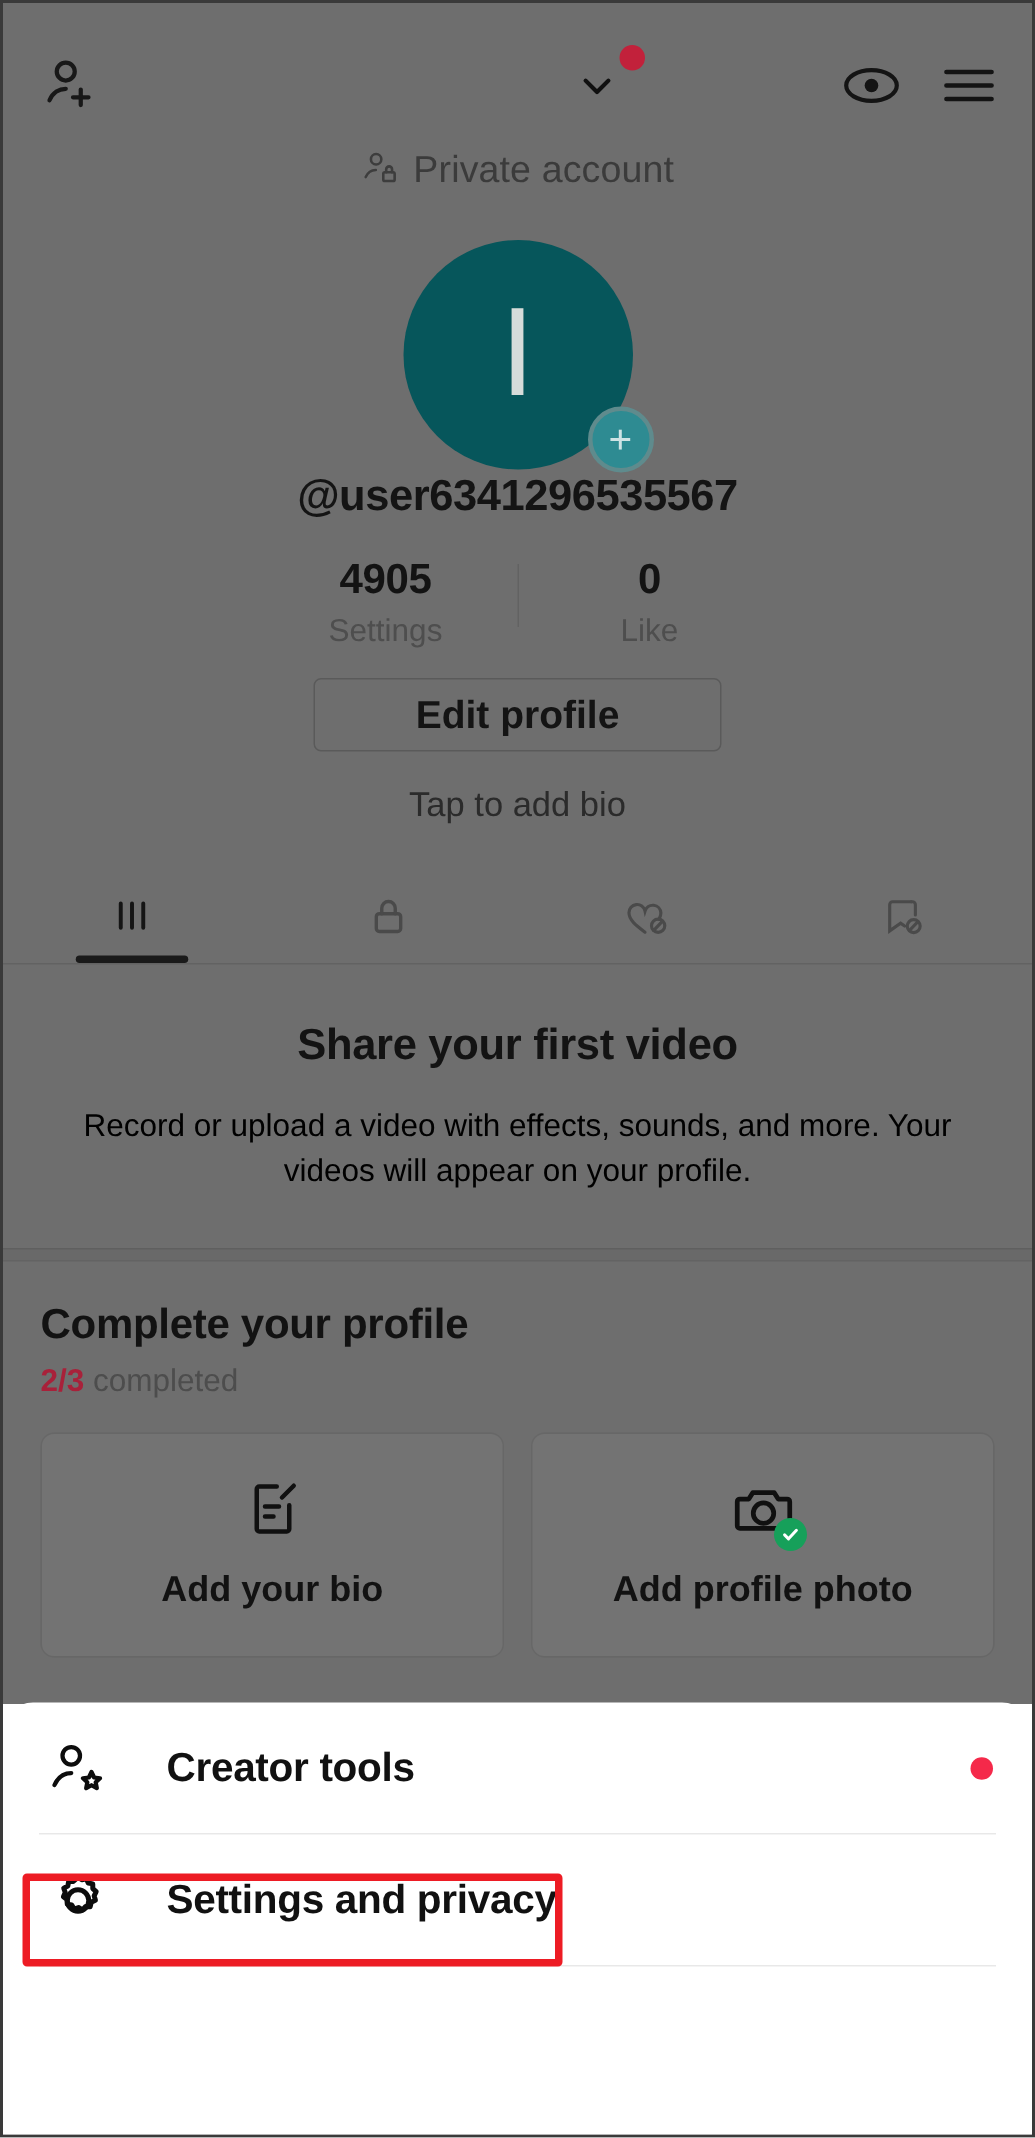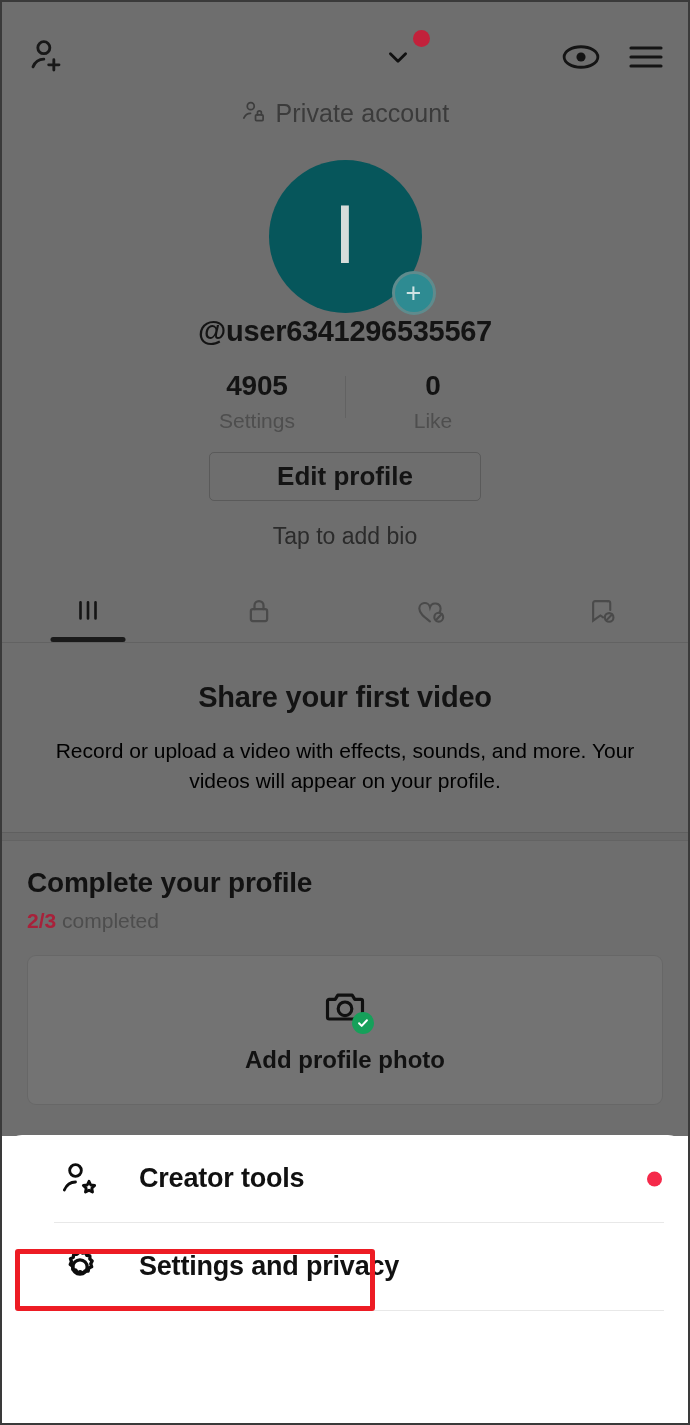--- a/index.html
+++ b/index.html
@@ -297,21 +297,20 @@
   #bottom-sheet {
     position: absolute;
     left: 0;
     top: 1133px;
     width: 686px;
     height: 288px;
     background: #ffffff;
     border-radius: 20px 20px 0 0;
     overflow: hidden;
     z-index: 5;
-    padding-left: 28px;
   }
   .sheet-row {
     position: relative;
     height: 87px;
     display: flex;
     align-items: center;
     padding-left: 24px;
     cursor: pointer;
   }
   .sheet-row-icon {
@@ -483,20 +482,30 @@
     <div id="section-divider"></div>
 
     <div id="complete-section">
       <div id="complete-title">Complete your profile</div>
       <div id="complete-progress">
         <span class="frac">2/3</span><span> completed</span>
       </div>
 
       <div id="complete-cards">
 
+        <div class="complete-card">
+          <div class="card-icon">
+            <svg width="40" height="40" viewBox="0 0 24 24" fill="none" stroke="#101010" stroke-width="1.8" stroke-linecap="round" stroke-linejoin="round">
+              <path d="M18.5 10.5V20a1 1 0 0 1-1 1h-11a1 1 0 0 1-1-1V4a1 1 0 0 1 1-1h7"></path>
+              <path d="M8.8 11h5.6M8.8 15h3.4"></path>
+              <path d="M15.6 7.4 20.3 2.7"></path>
+            </svg>
+          </div>
+          <div class="card-label">Add your bio</div>
+        </div>
 
         <div class="complete-card">
           <div class="card-icon">
             <svg width="42" height="40" viewBox="0 0 24 22" fill="none" stroke="#101010" stroke-width="1.8" stroke-linecap="round" stroke-linejoin="round">
               <path d="M3 7.2h3.4l1.5-2.4h8.2l1.5 2.4H21a1 1 0 0 1 1 1v9.2a1 1 0 0 1-1 1H3a1 1 0 0 1-1-1V8.2a1 1 0 0 1 1-1z"></path>
               <circle cx="12" cy="12.6" r="3.9"></circle>
             </svg>
             <span class="card-check">
               <svg width="14" height="14" viewBox="0 0 16 16" fill="none" stroke="#ffffff" stroke-width="2.3" stroke-linecap="round" stroke-linejoin="round">
                 <path d="M3.5 8.3l3 3 6-6.5"></path>

